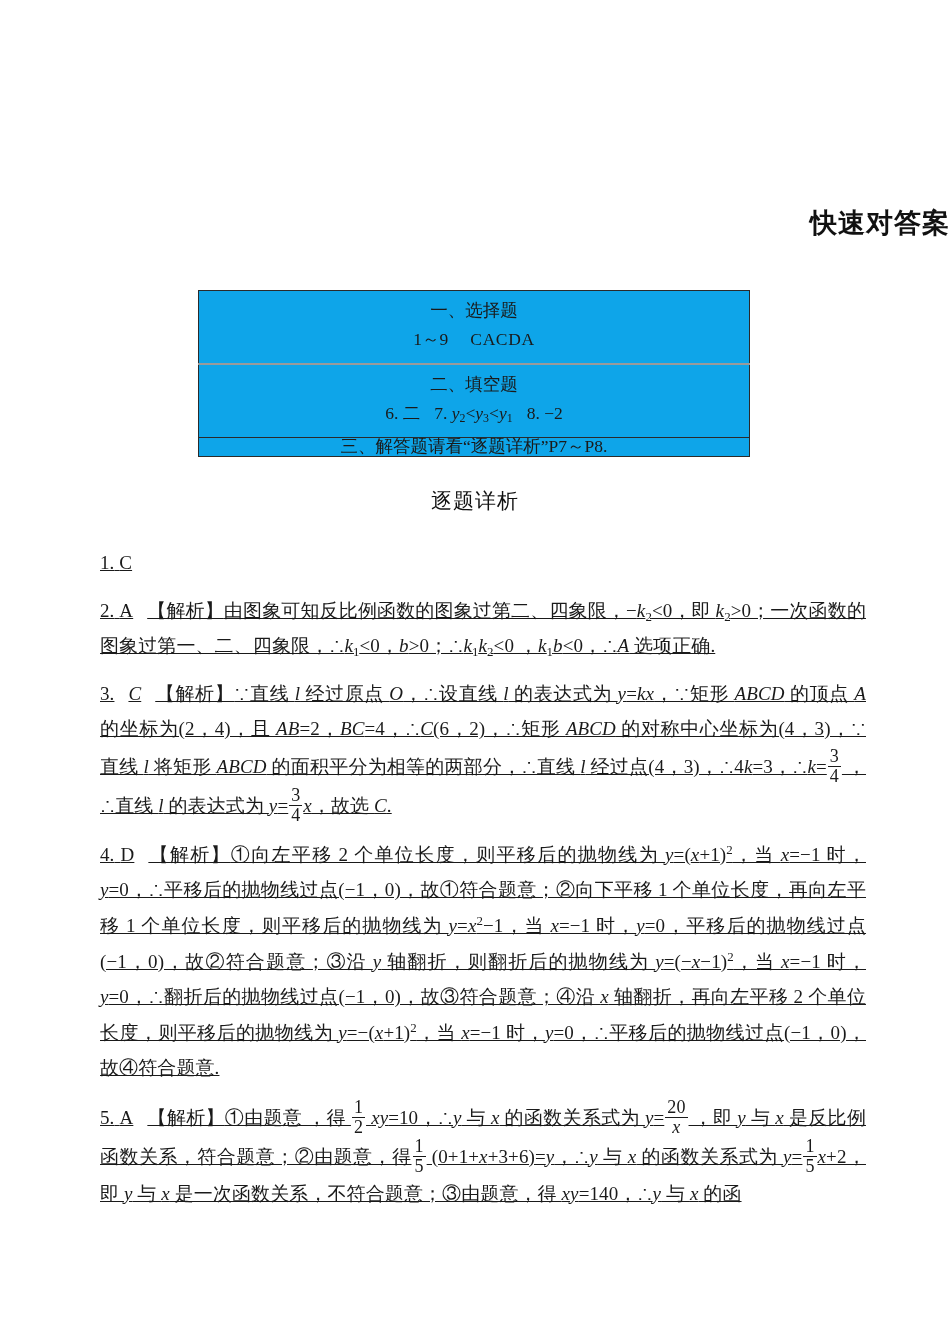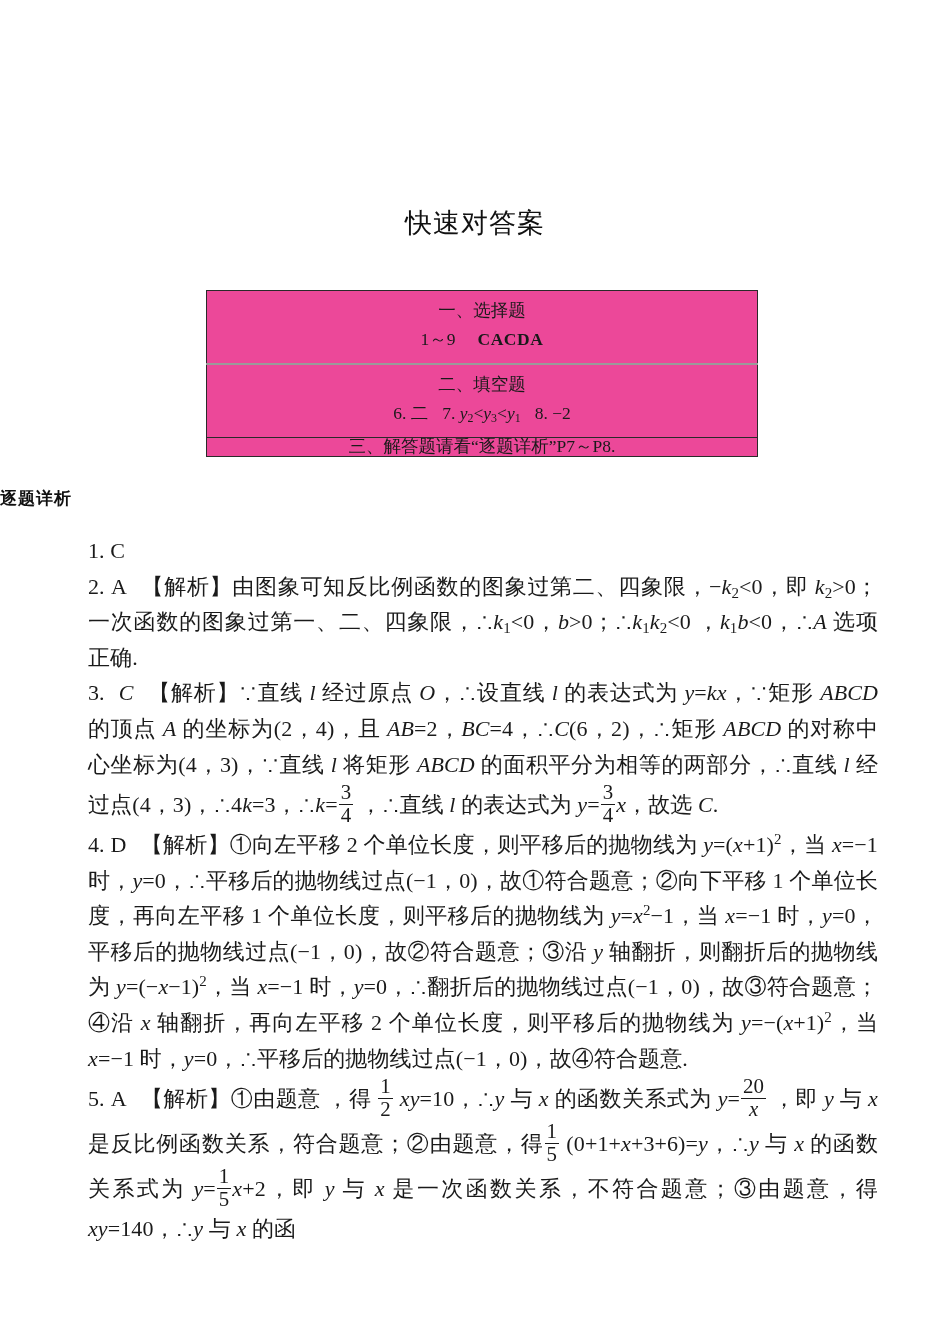--- a/index.html
+++ b/index.html
@@ -36,49 +36,49 @@
     font-weight: 700;
     letter-spacing: 2px;
     line-height: 1.25;
     color: #000;
   }
   .section-title {
     position: absolute;
     top: 205px;
     left: 0;
     width: 950px;
-    text-align: center;
+    text-align: right;
     font-family: "DejaVu Sans", "Liberation Sans", sans-serif;
     font-size: 27px;
+    font-weight: 700;
+    letter-spacing: 1px;
+    color: #111;
+  }
+  .section-title-2 {
+    position: absolute;
+    top: 487px;
+    left: 0;
+    width: 950px;
+    text-align: center;
+    font-family: "DejaVu Sans", "Liberation Sans", sans-serif;
+    font-size: 21px;
     font-weight: 400;
     letter-spacing: 1px;
     color: #111;
   }
-  .section-title-2 {
-    position: absolute;
-    top: 487px;
-    left: 0;
-    width: 950px;
-    text-align: left;
-    font-family: "DejaVu Sans", "Liberation Sans", sans-serif;
-    font-size: 17px;
-    font-weight: 700;
-    letter-spacing: 1px;
-    color: #111;
-  }
 
   
   .answer-table {
     position: absolute;
-    left: 206px;
+    left: 198px;
     top: 290px;
     width: 552px;
     border-collapse: collapse;
     border: 1.4px solid #2a2a2a;
-    background: #ec4899;
+    background: #0ea5e9;
   }
   .answer-table td {
     text-align: center;
     vertical-align: middle;
     font-size: 17.5px;
     color: #1a1a1a;
     padding: 0;
     line-height: 1.0;
   }
   .tbl-block {
@@ -95,40 +95,40 @@
   .row-sep-dark {
     border-top: 1.6px solid #2a2a2a;
   }
   .tbl-last {
     padding: 9px 0 10px 0;
     font-size: 17.5px;
     margin-top: 16px;
   }
   .ans-letters {
     letter-spacing: 0.6px;
-    font-weight: bold;
   }
   .gap-s { display: inline-block; width: 14px; }
   .gap-m { display: inline-block; width: 22px; }
 
   
   .body-wrap {
     position: absolute;
     left: 88px;
     top: 533px;
     width: 790px;
   }
   .para {
-    font-size: 22px;
+    font-size: 19px;
     line-height: 35.6px;
     text-align: justify;
     text-justify: inter-ideograph;
-    margin: 0;
+    margin: 12px;
     color: #1a1a1a;
     letter-spacing: 0.1px;
+    text-decoration: underline;
   }
   .para + .para { margin-top: 0px; }
   .it { font-style: italic; }
   sub, sup {
     font-size: 0.68em;
     line-height: 0;
   }
   sub { vertical-align: -0.28em; }
   sup { vertical-align: 0.55em; }
 

